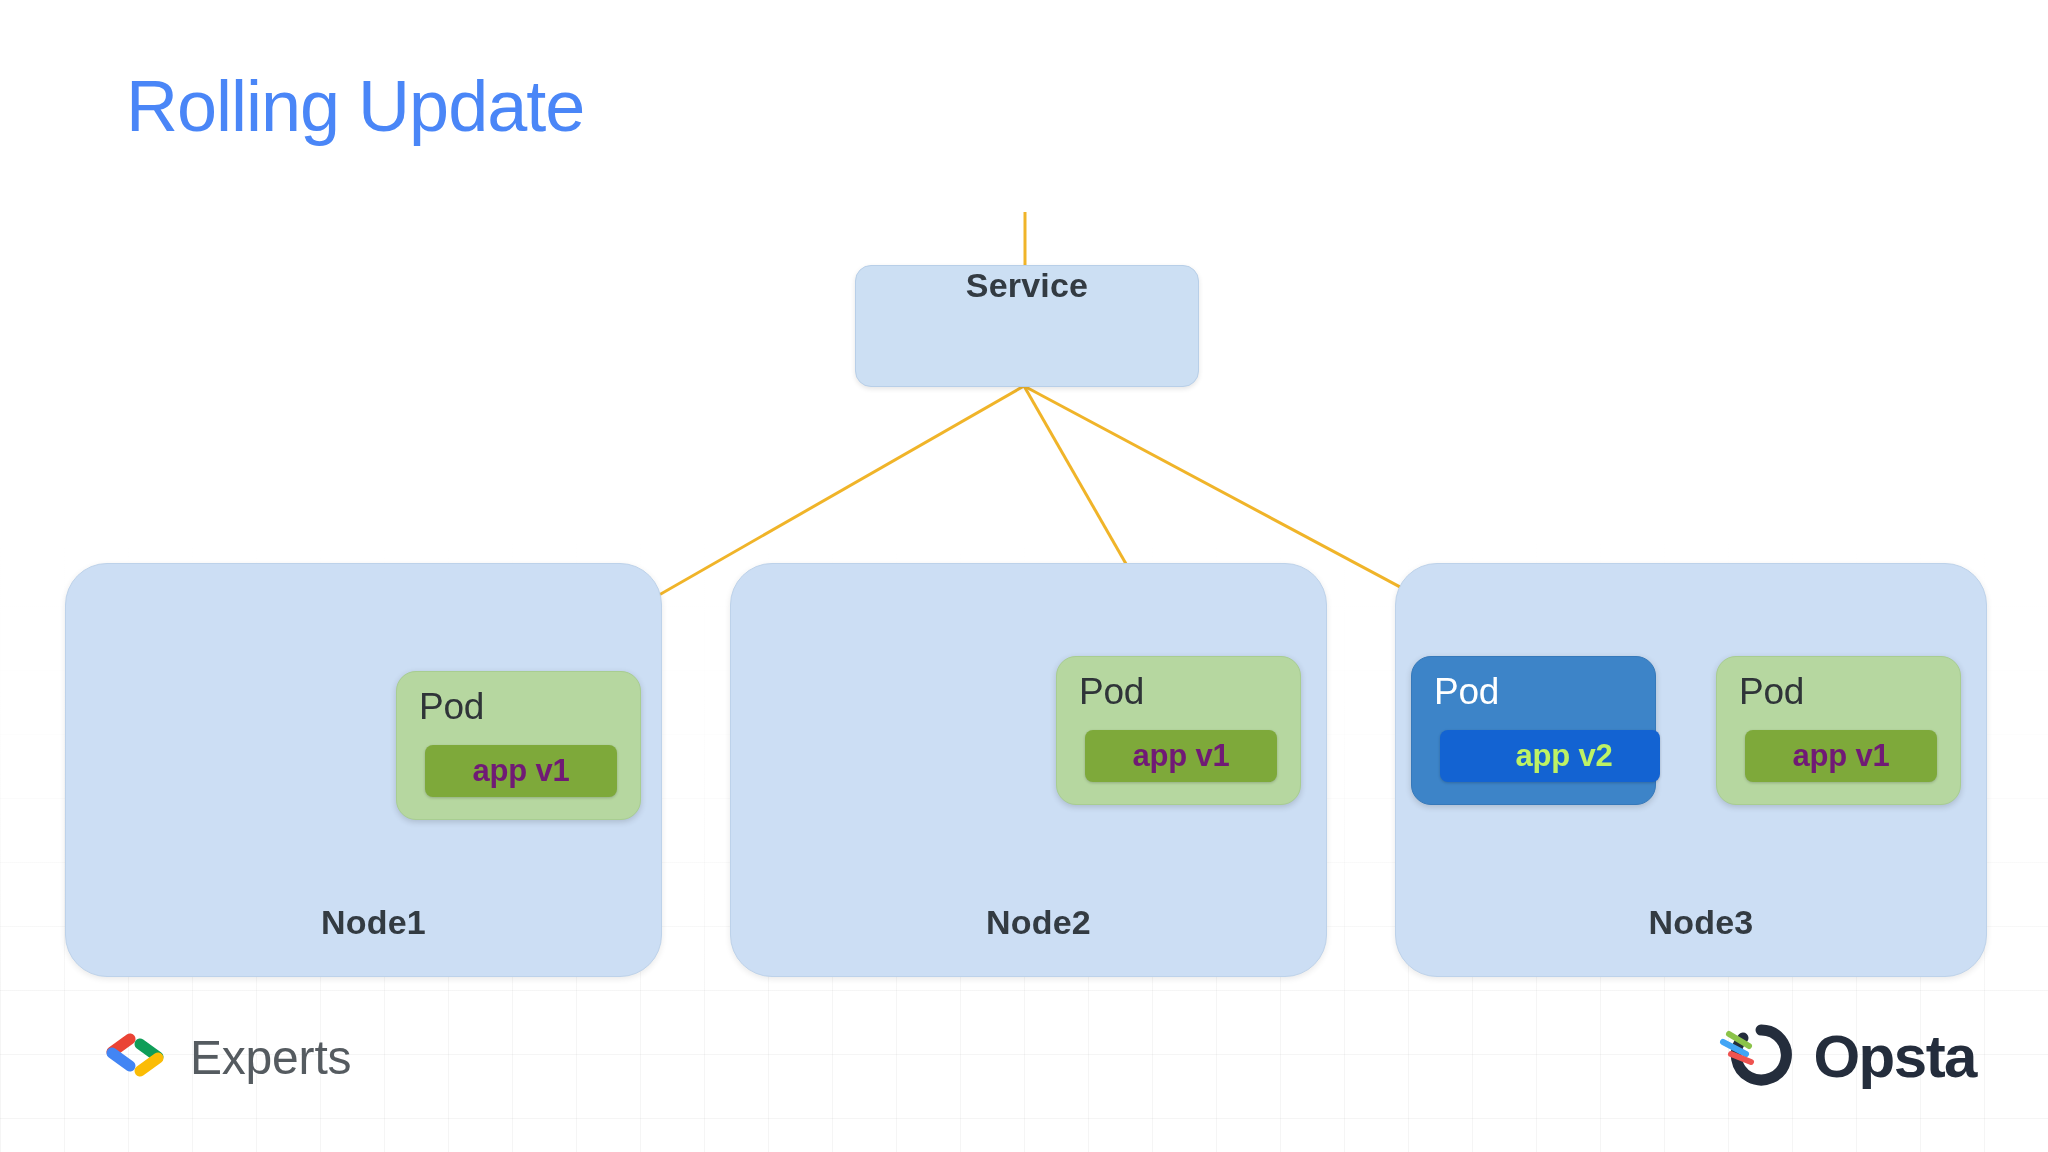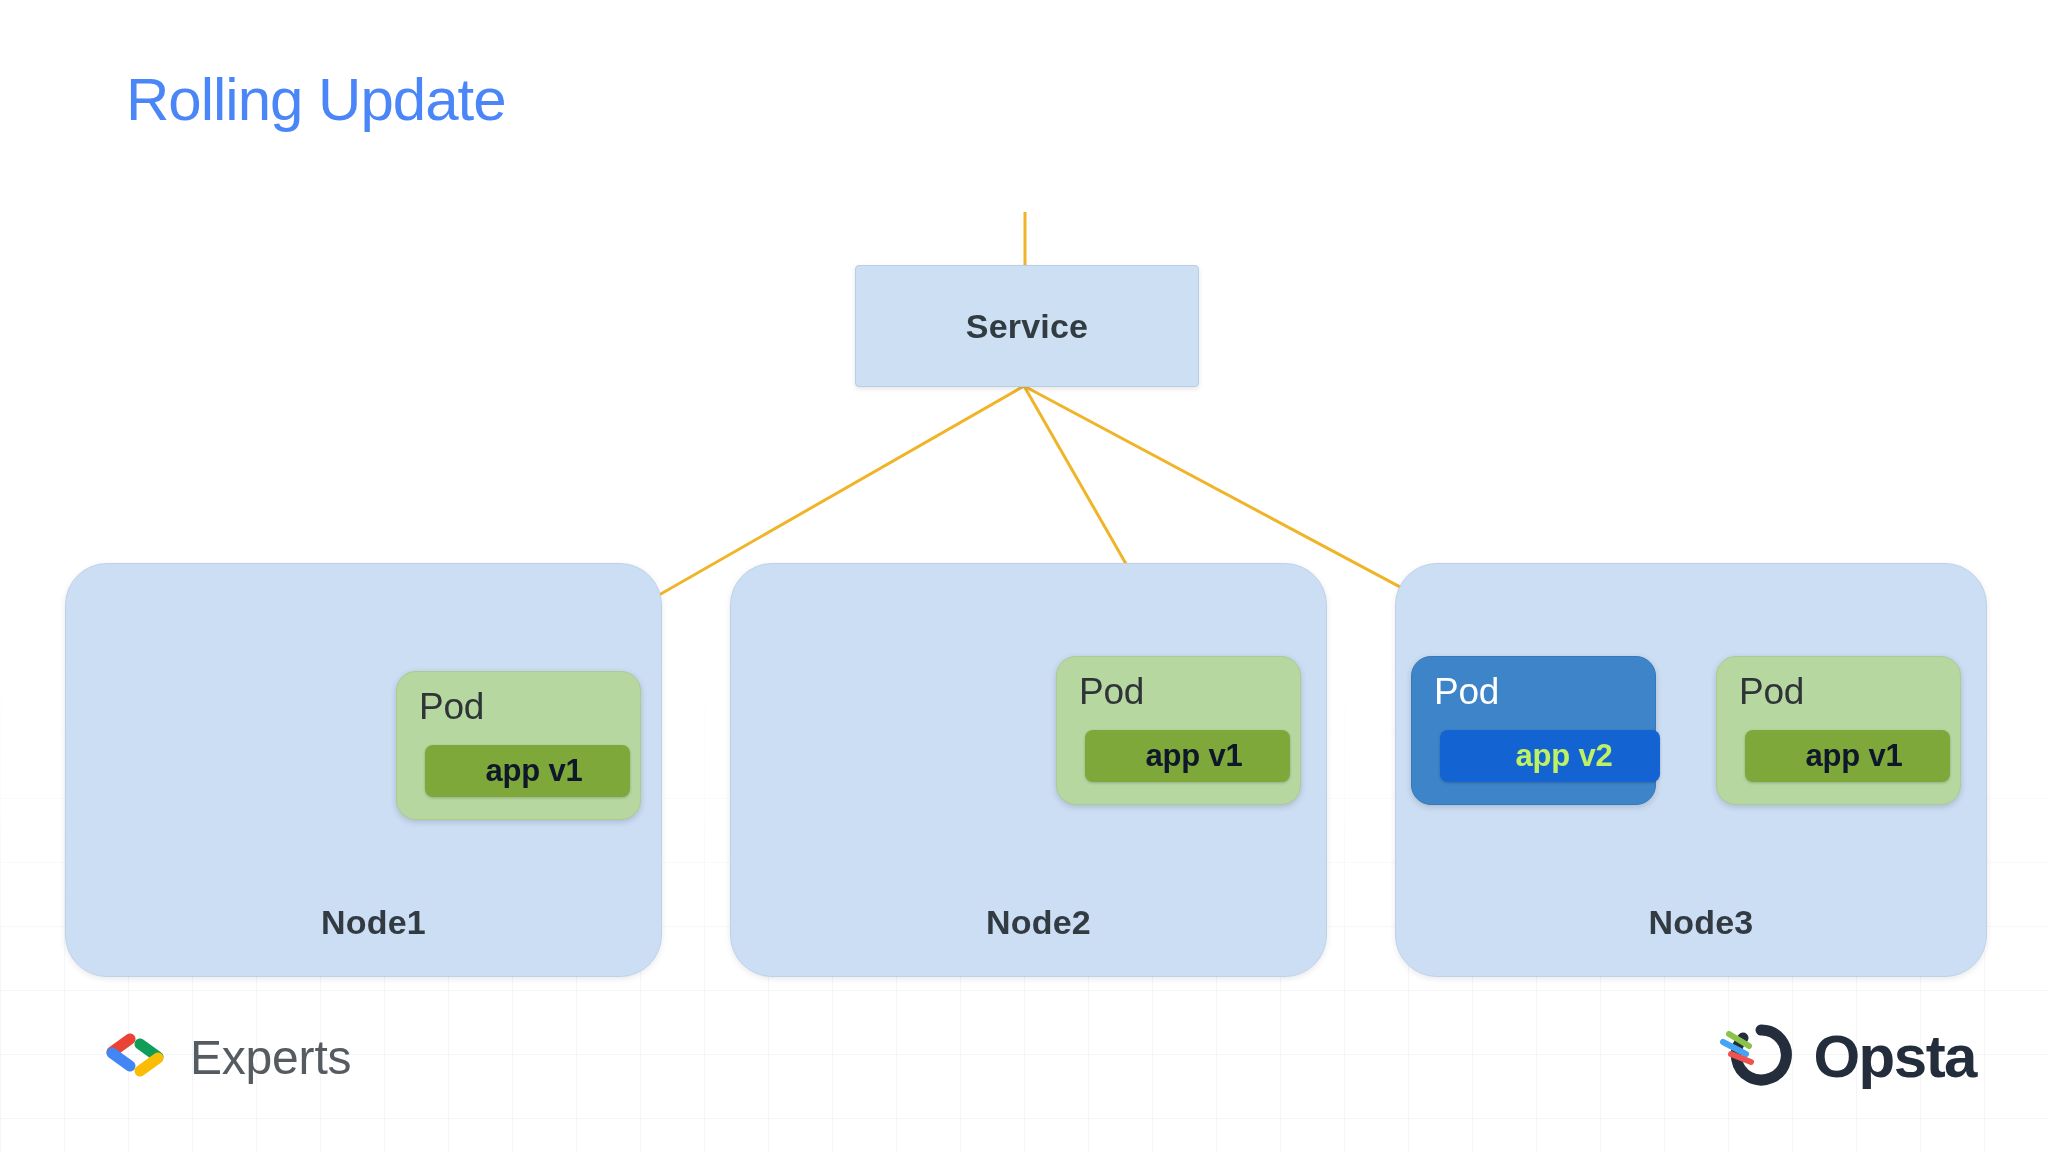--- a/index.html
+++ b/index.html
@@ -52,21 +52,21 @@
         rgba(255,255,255,0.30) 1000px,
         rgba(255,255,255,0.30) 1152px);
     pointer-events: none;
   }
 
   
   #title {
     position: absolute;
     left: 126px;
     top: 66px;
-    font-size: 60px;
+    font-size: 72px;
     line-height: 1.12;
     font-weight: 400;
     letter-spacing: -1px;
     color: #4a86f7;
     white-space: nowrap;
   }
 
   
   #connectors {
     position: absolute;
@@ -78,24 +78,24 @@
 
   
   #service-box {
     position: absolute;
     left: 855px;
     top: 265px;
     width: 342px;
     height: 120px;
     background: #ccdff3;
     border: 1px solid #b8cfe8;
-    border-radius: 4px;
+    border-radius: 16px;
     box-shadow: 0 2px 5px rgba(0,0,0,0.10);
     display: flex;
-    align-items: center;
+    align-items: flex-start;
     justify-content: center;
   }
   #service-box .service-label {
     font-size: 34px;
     font-weight: bold;
     color: #333b42;
     letter-spacing: 0.2px;
   }
 
   
@@ -156,22 +156,21 @@
     display: flex;
     align-items: center;
     justify-content: center;
     box-shadow: 0 1px 3px rgba(0,0,0,0.20);
     font-size: 31px;
     font-weight: bold;
     letter-spacing: -0.2px;
   }
   .app-chip.green {
     background: #7ea93a;
-    color: #0f172a;
-    padding-left: 13px;
+    color: #701a75;
   }
   .app-chip.blue {
     background: #1363d2;
     color: #bef264;
     padding-left: 28px;
   }
 
   
   #experts-logo {
     position: absolute;

